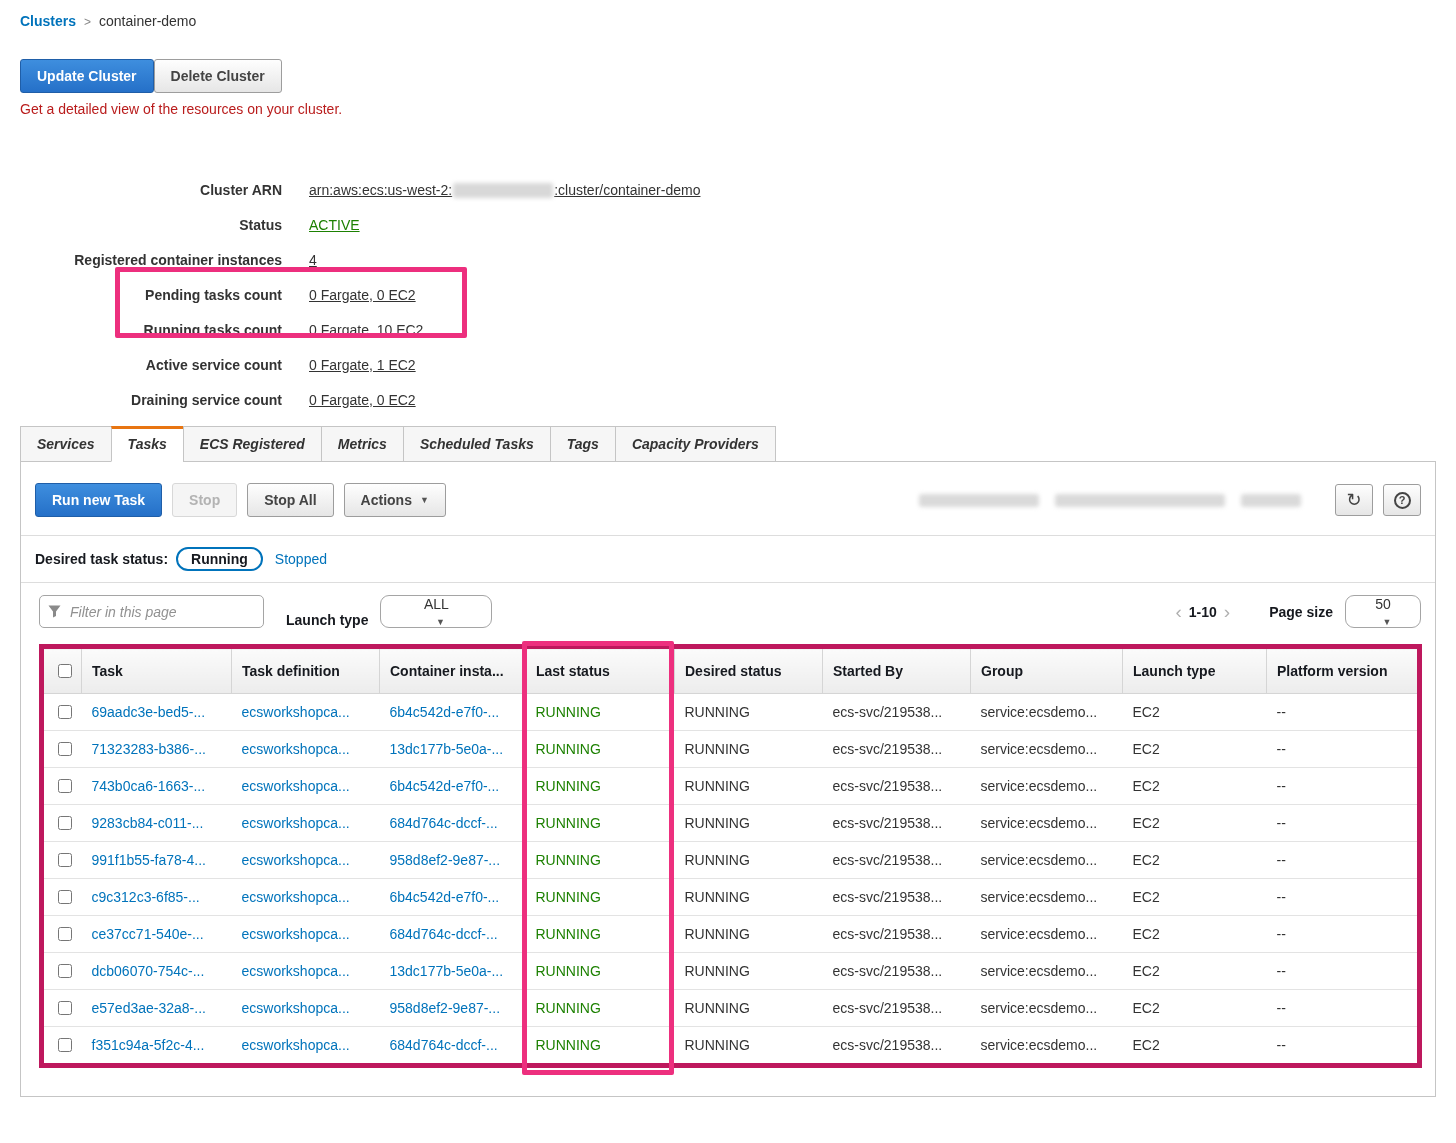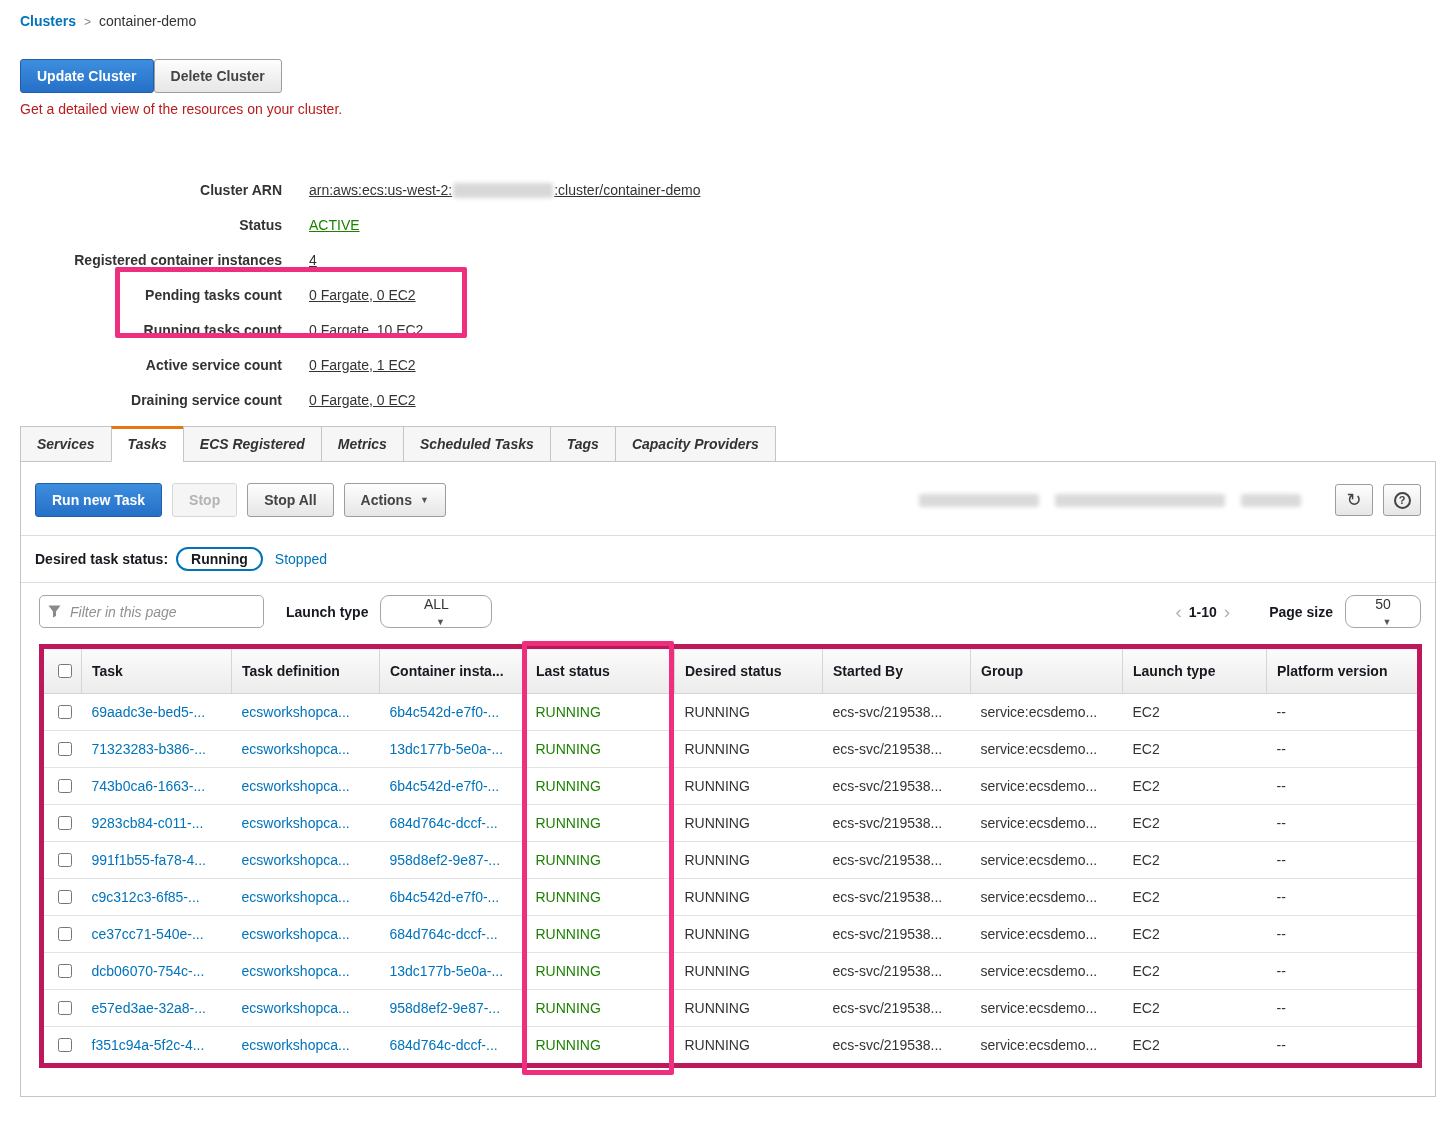--- a/index.html
+++ b/index.html
@@ -63,21 +63,21 @@
                  color:#444; display:flex; align-items:center; justify-content:center; }
 
   
   .status-row { display:flex; align-items:center; padding:11px 14px; border-top:1px solid #ddd; border-bottom:1px solid #ddd; }
   .status-label { font-weight:bold; color:#16191f; margin-right:8px; }
   .pill { display:inline-block; padding:2px 13px; border:2px solid #0073bb; border-radius:15px; font-weight:bold;
           color:#16191f; margin-right:12px; cursor:pointer; }
   .stopped-link { color:#0073bb; cursor:pointer; }
 
   
-  .controls-row { display:flex; align-items:center; padding:12px 14px 10px 18px; }
+  .controls-row { display:flex; align-items:flex-end; padding:12px 14px 10px 18px; }
   .filter-wrap { position:relative; }
   .filter-input { width:225px; height:33px; border:1px solid #a5a5a5; border-radius:5px; padding:0 10px 0 30px;
                   font-size:14px; font-family:"Liberation Sans", sans-serif; color:#333; }
   .filter-input::placeholder { font-style:italic; color:#919191; }
   .filter-icon { position:absolute; left:9px; top:10px; }
   .lt-label { font-weight:bold; color:#16191f; margin:0 12px 0 22px; }
   .dropdown { height:33px; border:1px solid #a5a5a5; border-radius:9px; background:#fff; display:flex;
               align-items:center; justify-content:space-between; padding:0 10px; cursor:pointer;flex-direction:column; }
   .dd-launch { width:112px; }
   .dd-size { width:76px; margin-left:12px; }

